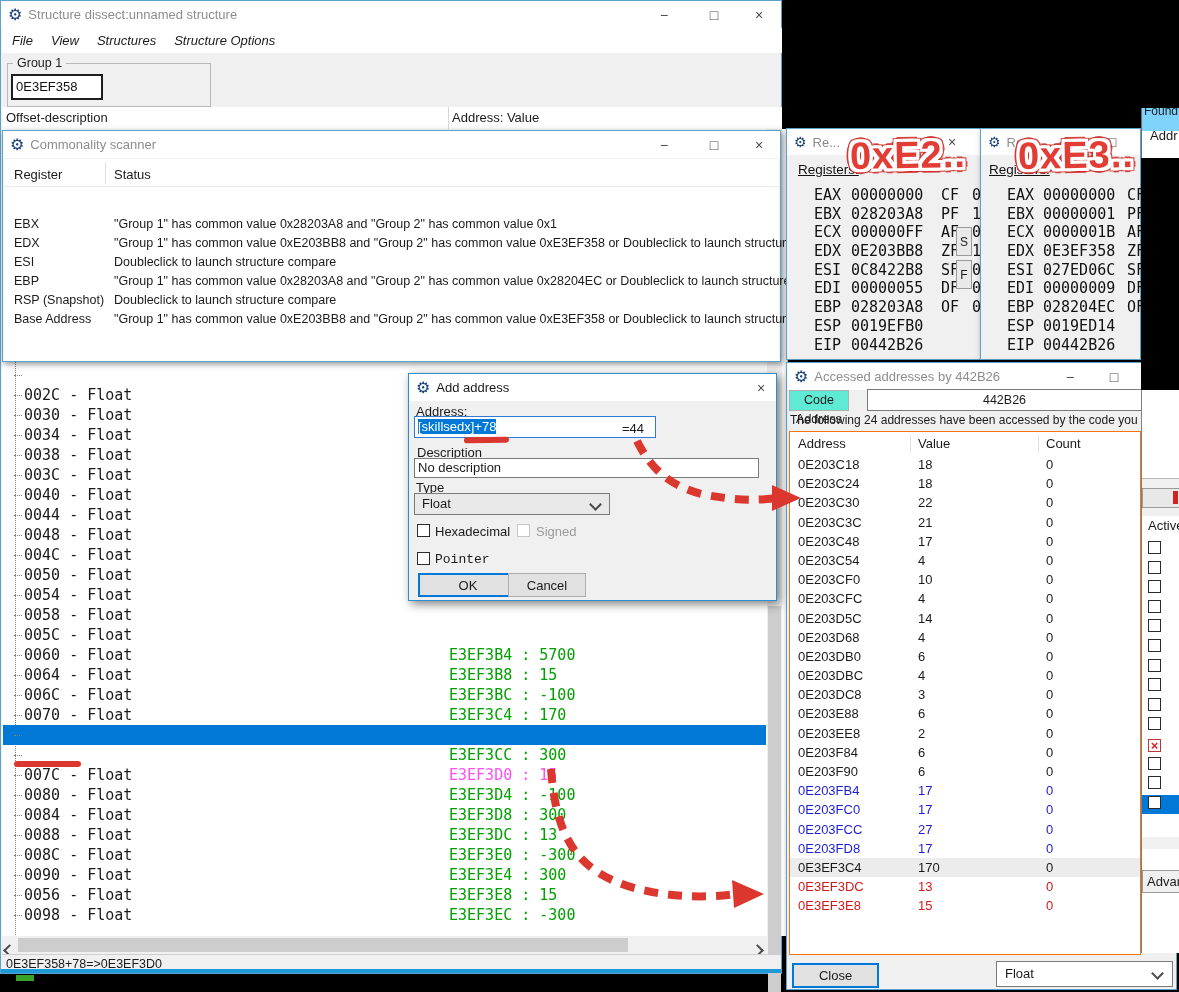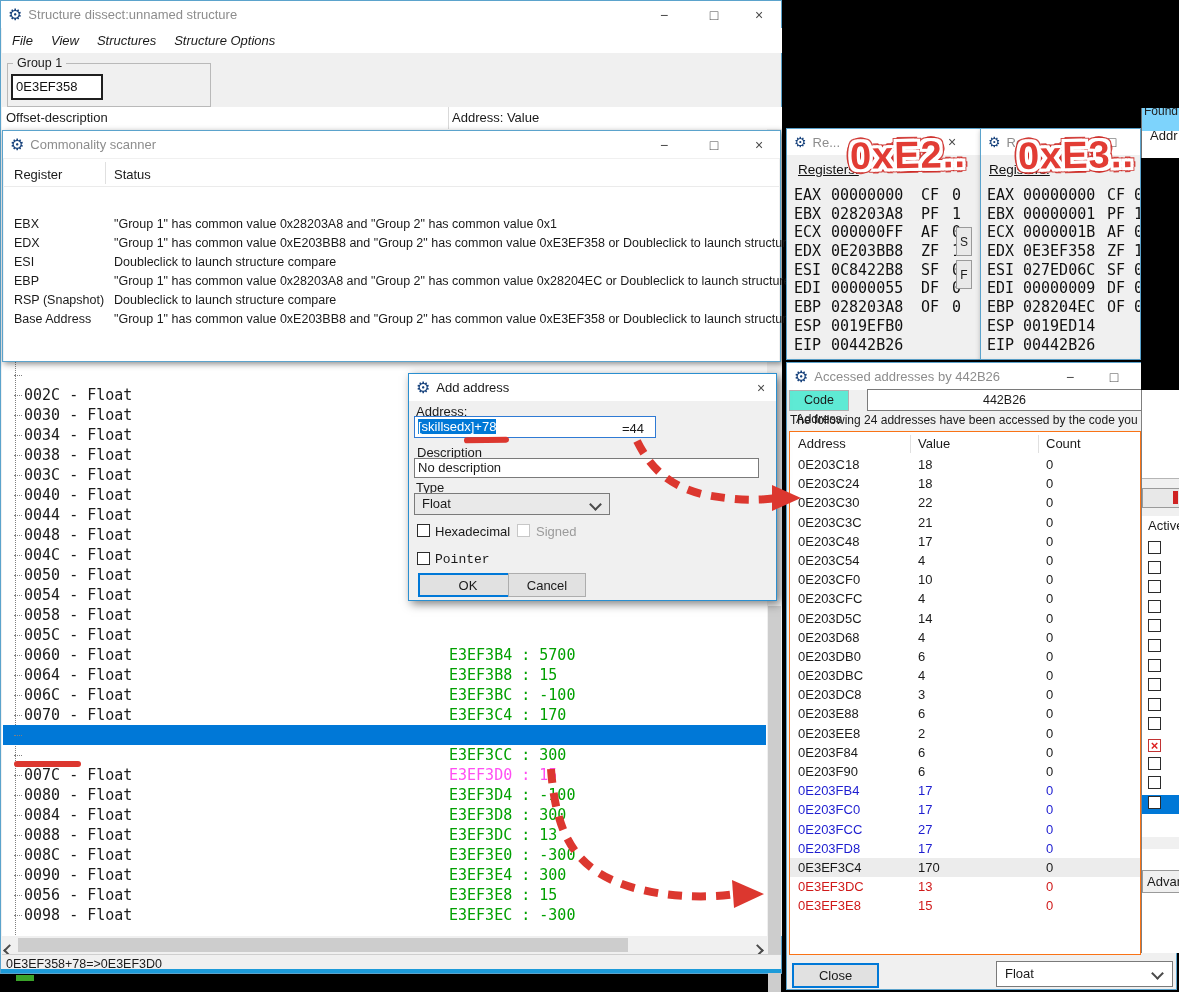--- a/index.html
+++ b/index.html
@@ -8,21 +8,21 @@
   .abs{position:absolute;}
   .win{position:absolute;background:#f0f0f0;border:1px solid #5ba3cc;box-sizing:border-box;
        box-shadow:2px 2px 6px rgba(0,0,0,.45);}
   .tb{position:absolute;left:0;top:0;right:0;height:27px;background:#fff;display:flex;
       align-items:center;padding-left:7px;gap:6px;box-sizing:border-box;}
   .tbt{color:#8d8d8d;font-size:13px;white-space:nowrap;}
   .tbt.dark{color:#1a1a1a;}
   .gear{color:#17427c;font-size:16px;line-height:1;}
   .wb{position:absolute;top:0;width:30px;height:27px;display:flex;align-items:center;
       justify-content:center;color:#4a4a4a;font-size:14px;}
-  .mono{font-family:"DejaVu Sans Mono",monospace;}
+  .mono{font-family:"DejaVu Sans Mono",monospace;padding-left:20px;}
   .chv{display:inline-block;width:7px;height:7px;border-right:2px solid #4a4a4a;
        border-bottom:2px solid #4a4a4a;}
   .chv.down{transform:rotate(45deg);}
   .chv.left{transform:rotate(135deg);}
   .chv.right{transform:rotate(-45deg);}
   .cbx{display:inline-block;width:13px;height:13px;border:1px solid #2b2b2b;background:#fff;
        box-sizing:border-box;text-align:center;line-height:11px;}
 
   
   #menu span{font-size:13px;color:#1a1a1a;margin-right:18px;font-style:italic;}

